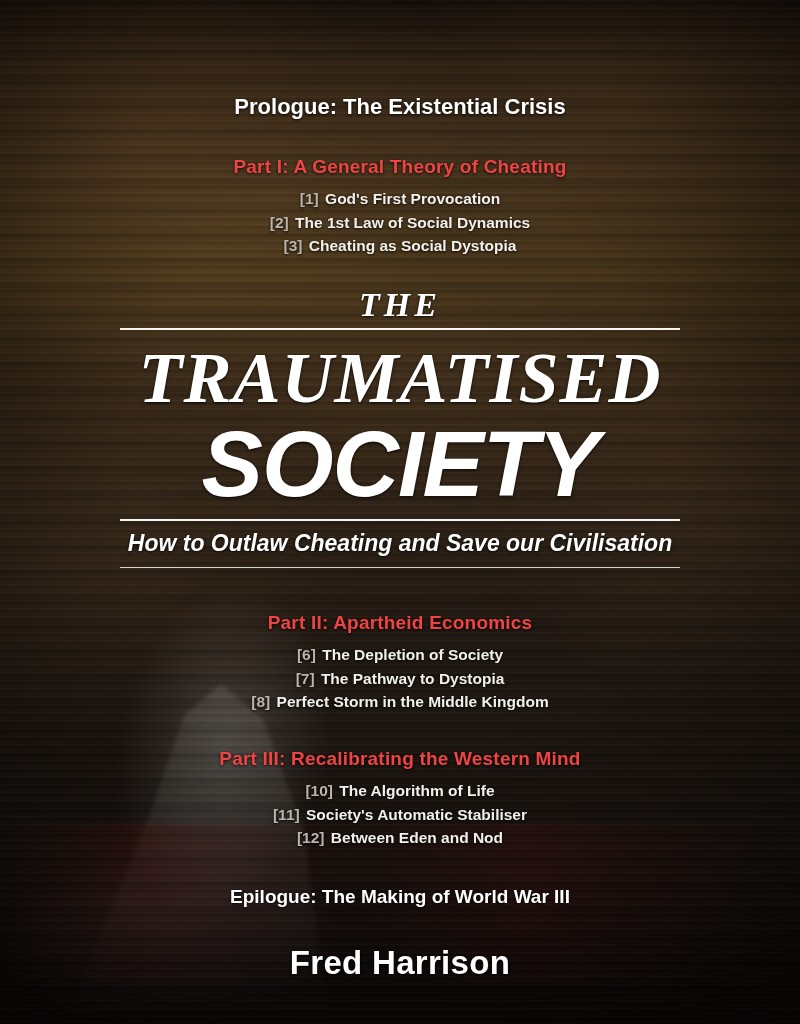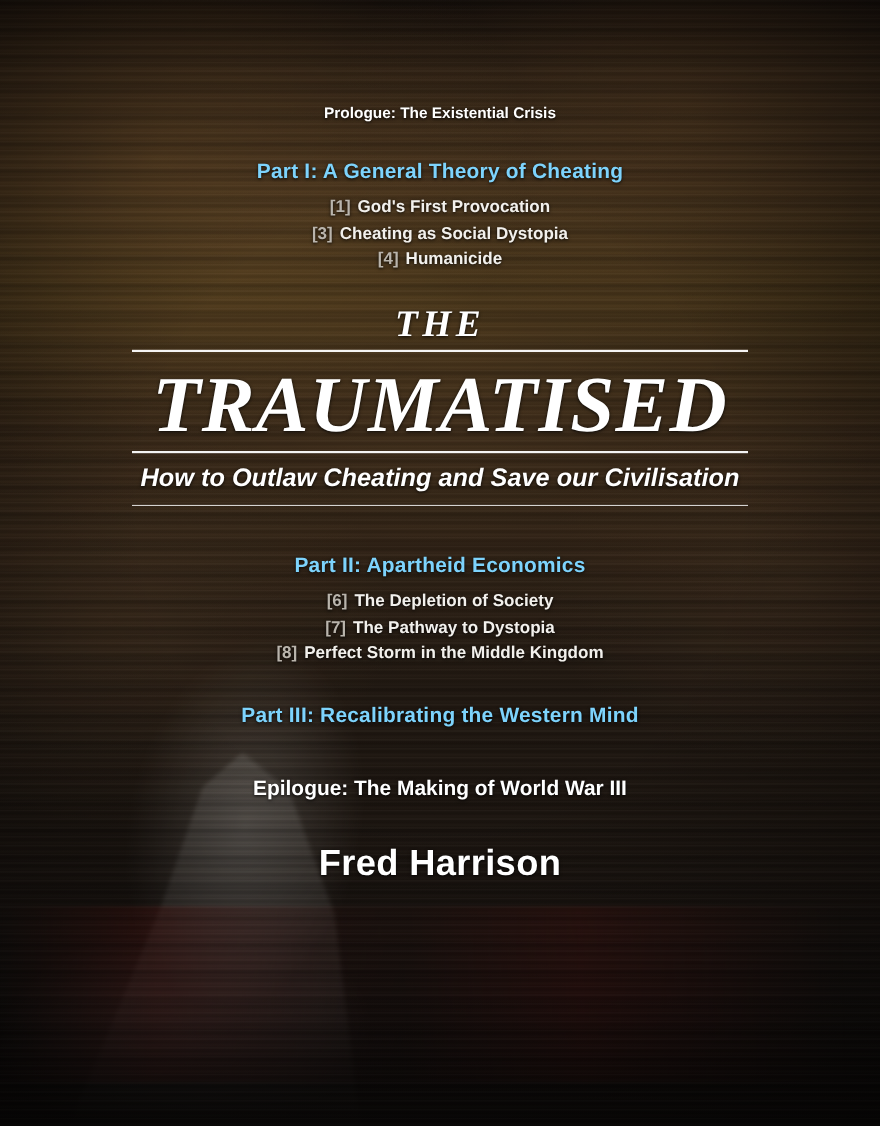--- a/index.html
+++ b/index.html
@@ -139,25 +139,25 @@
     text-align: center;
     text-shadow: 0 1px 3px rgba(0,0,0,0.85);
   }
 
   .part-block { width: 100%; }
 
   .part-heading {
     font-size: 19px;
     font-weight: bold;
     letter-spacing: .2px;
-    color: #7dd3fc;
+    color: #ef4444;
   }
   .prologue {
     margin-top: 94px;
-    font-size: 14px;
+    font-size: 22px;
     font-weight: bold;
   }
   .part1-heading { margin-top: 36px; }
 
   .chapter-list {
     list-style: none;
     margin: 9px 0 0 0;
     padding: 0;
   }
   .chapter-list li {
@@ -256,34 +256,35 @@
     <div class="prologue">Prologue: The Existential Crisis</div>
 
     <div class="part-block">
       <div class="part-heading part1-heading">Part I: A General Theory of Cheating</div>
       <ul class="chapter-list">
         <li>
           <span class="num">[1]</span>
           <span>God's First Provocation</span>
         </li>
         <li>
+          <span class="num">[2]</span>
+          <span>The 1st Law of Social Dynamics</span>
+        </li>
+        <li>
           <span class="num">[3]</span>
           <span>Cheating as Social Dystopia</span>
-        </li>
-        <li>
-          <span class="num">[4]</span>
-          <span>Humanicide</span>
         </li>
       </ul>
     </div>
 
     <div class="title-wrap">
       <div class="the">THE</div>
       <div class="rule"></div>
       <div class="main-title">TRAUMATISED</div>
+      <div class="main-title2">SOCIETY</div>
       <div class="rule"></div>
       <div class="subtitle">How to Outlaw Cheating and Save our Civilisation</div>
       <div class="rule thin"></div>
     </div>
 
     <div class="part-block">
       <div class="part-heading part2-heading">Part II: Apartheid Economics</div>
       <ul class="chapter-list">
         <li>
           <span class="num">[6]</span>
@@ -296,20 +297,32 @@
         <li>
           <span class="num">[8]</span>
           <span>Perfect Storm in the Middle Kingdom</span>
         </li>
       </ul>
     </div>
 
     <div class="part-block">
       <div class="part-heading part3-heading">Part III: Recalibrating the Western Mind</div>
       <ul class="chapter-list">
+        <li>
+          <span class="num">[10]</span>
+          <span>The Algorithm of Life</span>
+        </li>
+        <li>
+          <span class="num">[11]</span>
+          <span>Society's Automatic Stabiliser</span>
+        </li>
+        <li>
+          <span class="num">[12]</span>
+          <span>Between Eden and Nod</span>
+        </li>
       </ul>
     </div>
 
     <div class="epilogue">Epilogue: The Making of World War III</div>
 
     <div class="author">Fred Harrison</div>
 
   </div>
 </div>
 

